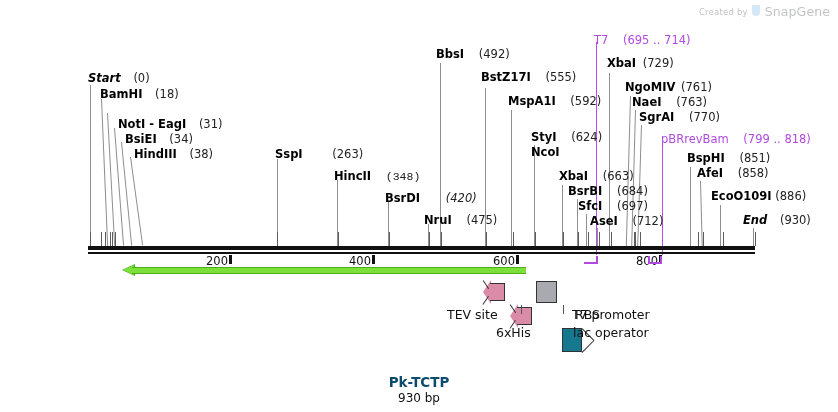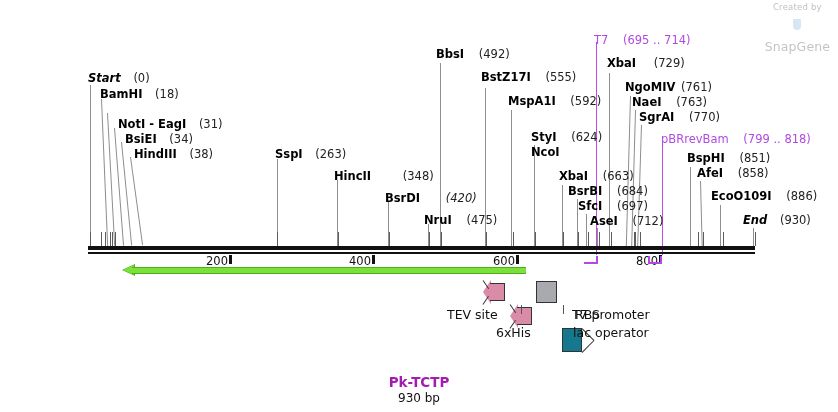--- a/index.html
+++ b/index.html
@@ -11,21 +11,20 @@
     overflow:hidden;
     -webkit-font-smoothing:antialiased;
   }
   #stage{position:absolute;left:0;top:0;width:838px;height:412px;}
 
   
   .watermark{
     position:absolute; right:8px; top:2px;
     display:flex; align-items:center; gap:4px;
     opacity:.62;
-    flex-direction:column;
   }
   .watermark .wm-text{
     font-size:8.5px; color:#9a9a9a; font-family:"DejaVu Sans",sans-serif;
     letter-spacing:.2px;
   }
   .watermark .wm-brand{
     font-size:12.5px; color:#9fa0a2; font-family:"DejaVu Sans",sans-serif;
     letter-spacing:.1px;
   }
   .wm-logo{display:inline-block;}
@@ -123,21 +122,21 @@
 
   .feat-lbl{
     position:absolute;font-size:12.5px;color:#111;white-space:nowrap;
     font-family:"DejaVu Sans",sans-serif;
   }
   .feat-leader{position:absolute;width:1px;background:#555;}
 
   
   .title{
     position:absolute;width:100%;text-align:center;
-    font-size:13.5px;font-weight:bold;color:#a21caf;
+    font-size:13.5px;font-weight:bold;color:#0c4a6e;
     font-family:"DejaVu Sans",sans-serif;
   }
   .subtitle{
     position:absolute;width:100%;text-align:center;
     font-size:12px;color:#111;
     font-family:"DejaVu Sans",sans-serif;
   }
 </style>
 </head>
 <body>
@@ -205,25 +204,25 @@
     <span class="nm">BsiEI</span>
     <span class="pos" style="margin-left:9px;">(34)</span>
   </div>
   <div class="lbl" style="left:134px; top:148px;">
     <span class="nm">HindIII</span>
     <span class="pos" style="margin-left:9px;">(38)</span>
   </div>
 
   <div class="lbl" style="left:275px; top:148px;">
     <span class="nm">SspI</span>
-    <span class="pos" style="margin-left:9px;">(263)</span>
+    <span class="pos" style="margin-left:26px;">(263)</span>
   </div>
   <div class="lbl" style="left:334px; top:170px;">
     <span class="nm">HincII</span>
-    <span class="pos" style="margin-left:28px;">(348)</span>
+    <span class="pos" style="margin-left:11px;font-family:Liberation Mono, monospace;">(348)</span>
   </div>
   <div class="lbl" style="left:385px; top:192px;">
     <span class="nm">BsrDI</span>
     <span class="pos" style="margin-left:22px;font-style:italic;">(420)</span>
   </div>
   <div class="lbl" style="left:424px; top:214px;">
     <span class="nm">NruI</span>
     <span class="pos" style="margin-left:11px;">(475)</span>
   </div>
   <div class="lbl" style="left:436px; top:48px;">
@@ -261,21 +260,21 @@
     <span class="nm">AseI</span>
     <span class="pos" style="margin-left:11px;">(712)</span>
   </div>
 
   <div class="lbl purple" style="left:594px; top:34px;">
     <span class="nm" style="font-weight:normal;">T7</span>
     <span class="pos" style="margin-left:11px;">(695 .. 714)</span>
   </div>
   <div class="lbl" style="left:607px; top:57px;">
     <span class="nm">XbaI</span>
-    <span class="pos" style="margin-left:14px;text-align:right;">(729)</span>
+    <span class="pos" style="margin-left:3px;text-align:right;">(729)</span>
   </div>
   <div class="lbl" style="left:625px; top:81px;">
     <span class="nm">NgoMIV</span>
     <span class="pos" style="margin-left:2px;">(761)</span>
   </div>
   <div class="lbl" style="left:632px; top:96px;">
     <span class="nm">NaeI</span>
     <span class="pos" style="margin-left:11px;">(763)</span>
   </div>
   <div class="lbl" style="left:639px; top:111px;">
@@ -289,21 +288,21 @@
   <div class="lbl" style="left:687px; top:152px;">
     <span class="nm">BspHI</span>
     <span class="pos" style="margin-left:11px;">(851)</span>
   </div>
   <div class="lbl" style="left:697px; top:167px;">
     <span class="nm">AfeI</span>
     <span class="pos" style="margin-left:11px;">(858)</span>
   </div>
   <div class="lbl" style="left:711px; top:190px;">
     <span class="nm">EcoO109I</span>
-    <span class="pos" style="margin-left:11px;">(886)</span>
+    <span class="pos" style="margin-left:0;">(886)</span>
   </div>
   <div class="lbl" style="left:743px; top:214px;">
     <span class="nm-it">End</span>
     <span class="pos" style="margin-left:9px;">(930)</span>
   </div>
 
   <div class="bb-ticks">
     <i style="left:2px;"></i>
       <i style="left:13px;"></i>
       <i style="left:16.5px;"></i>

